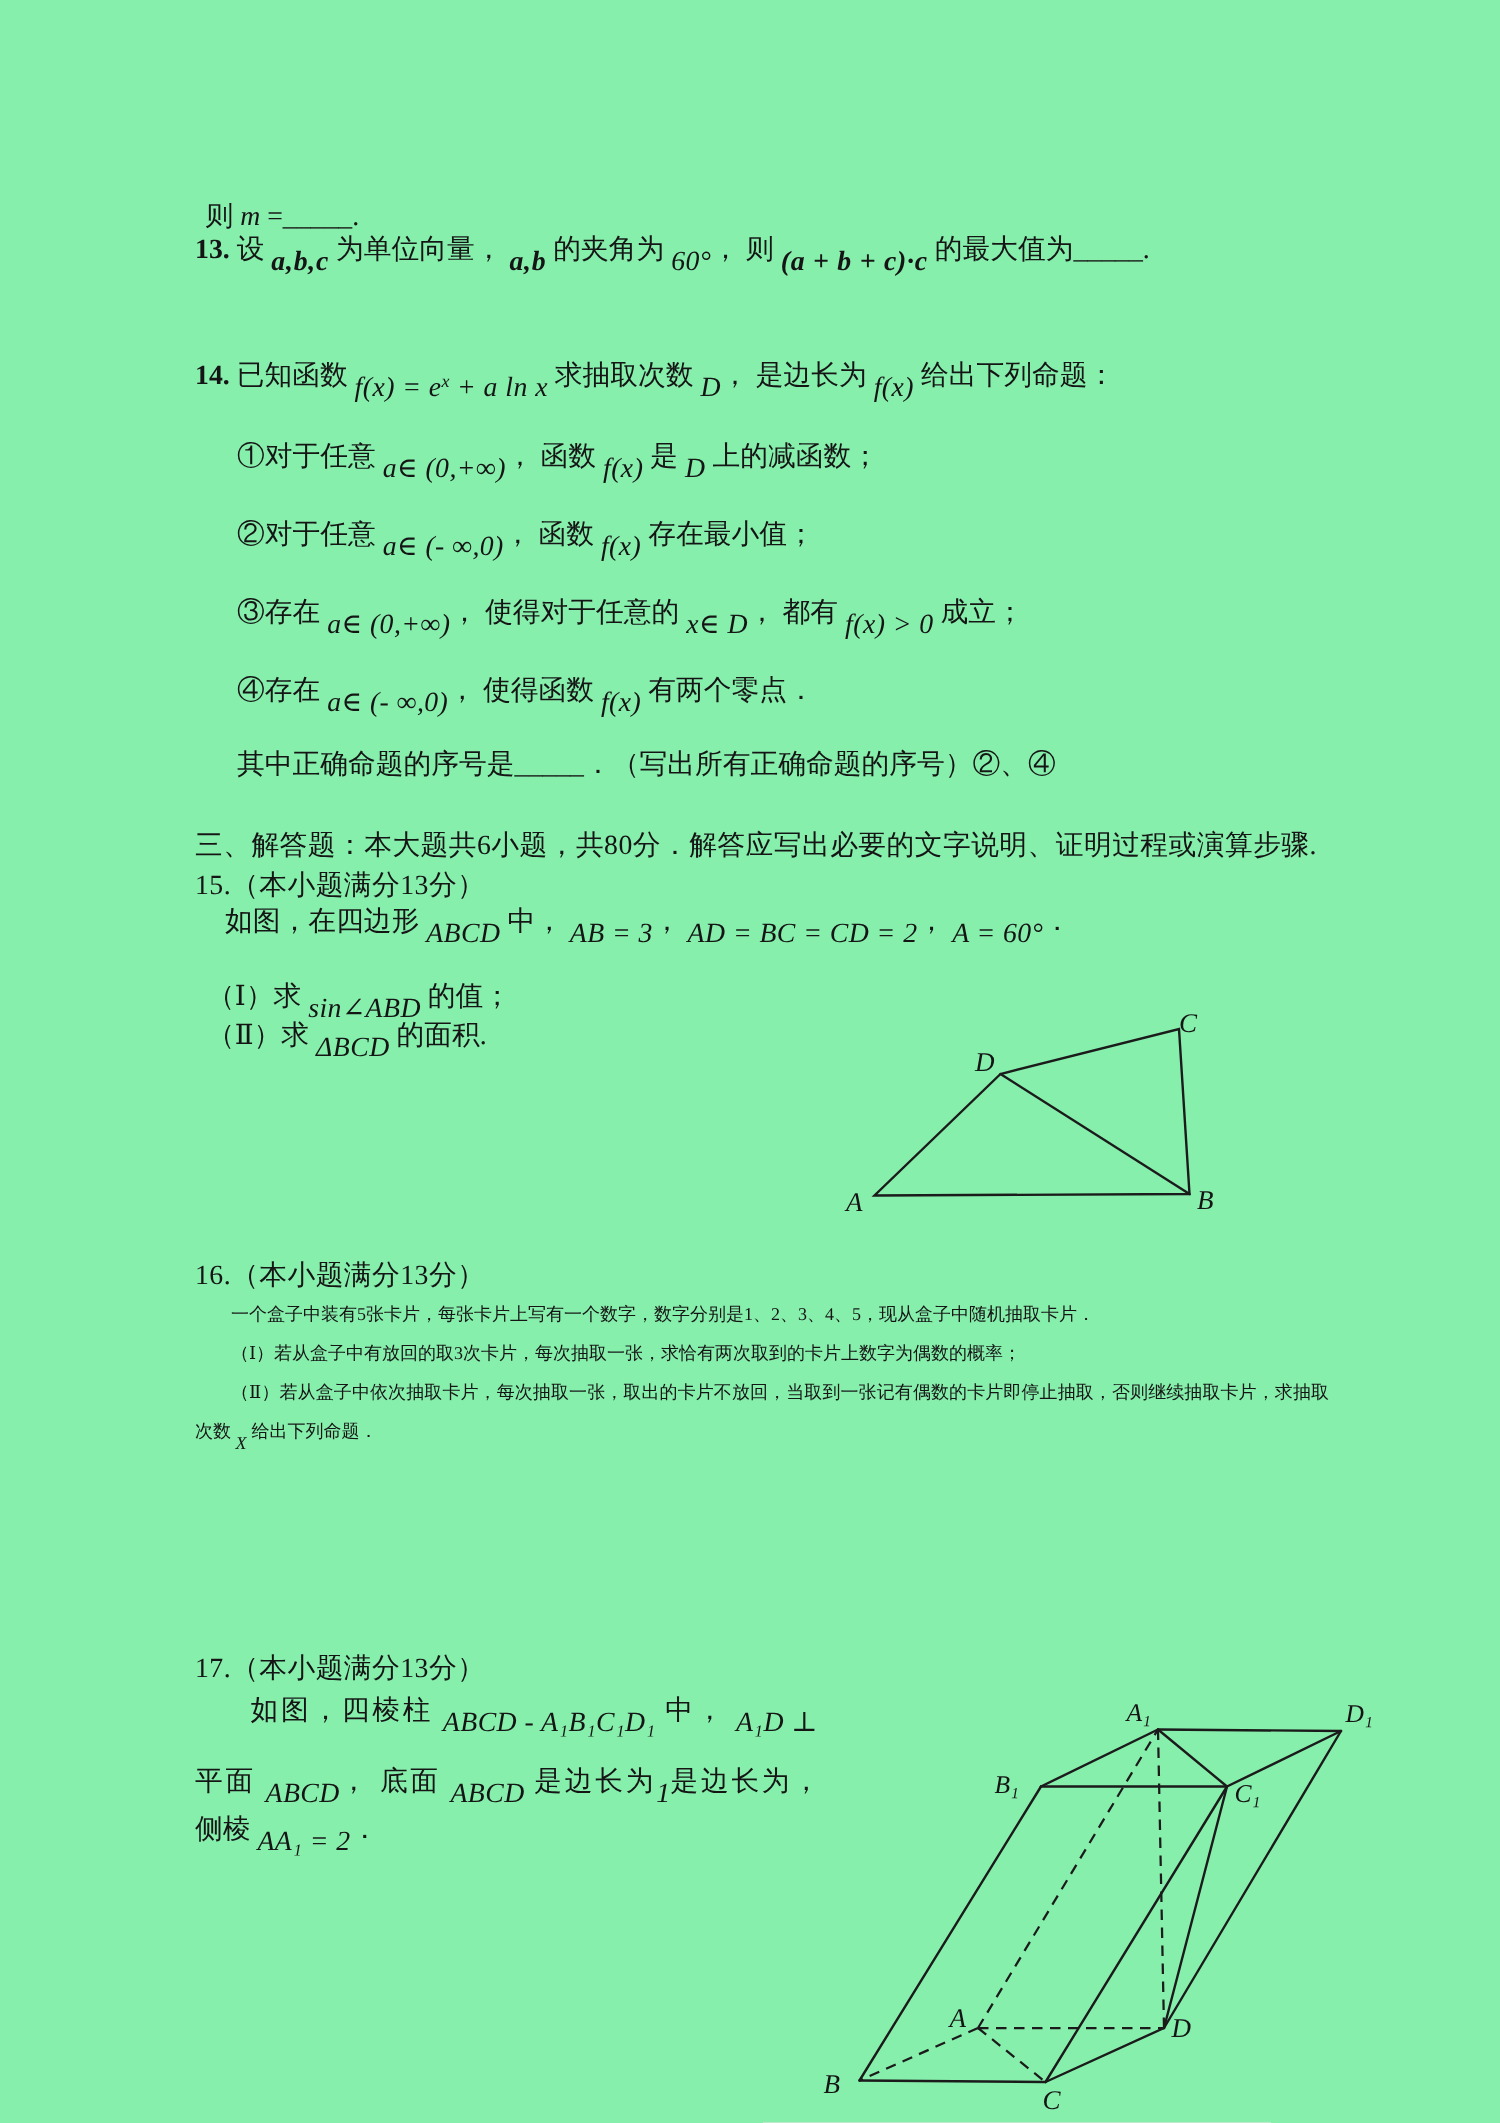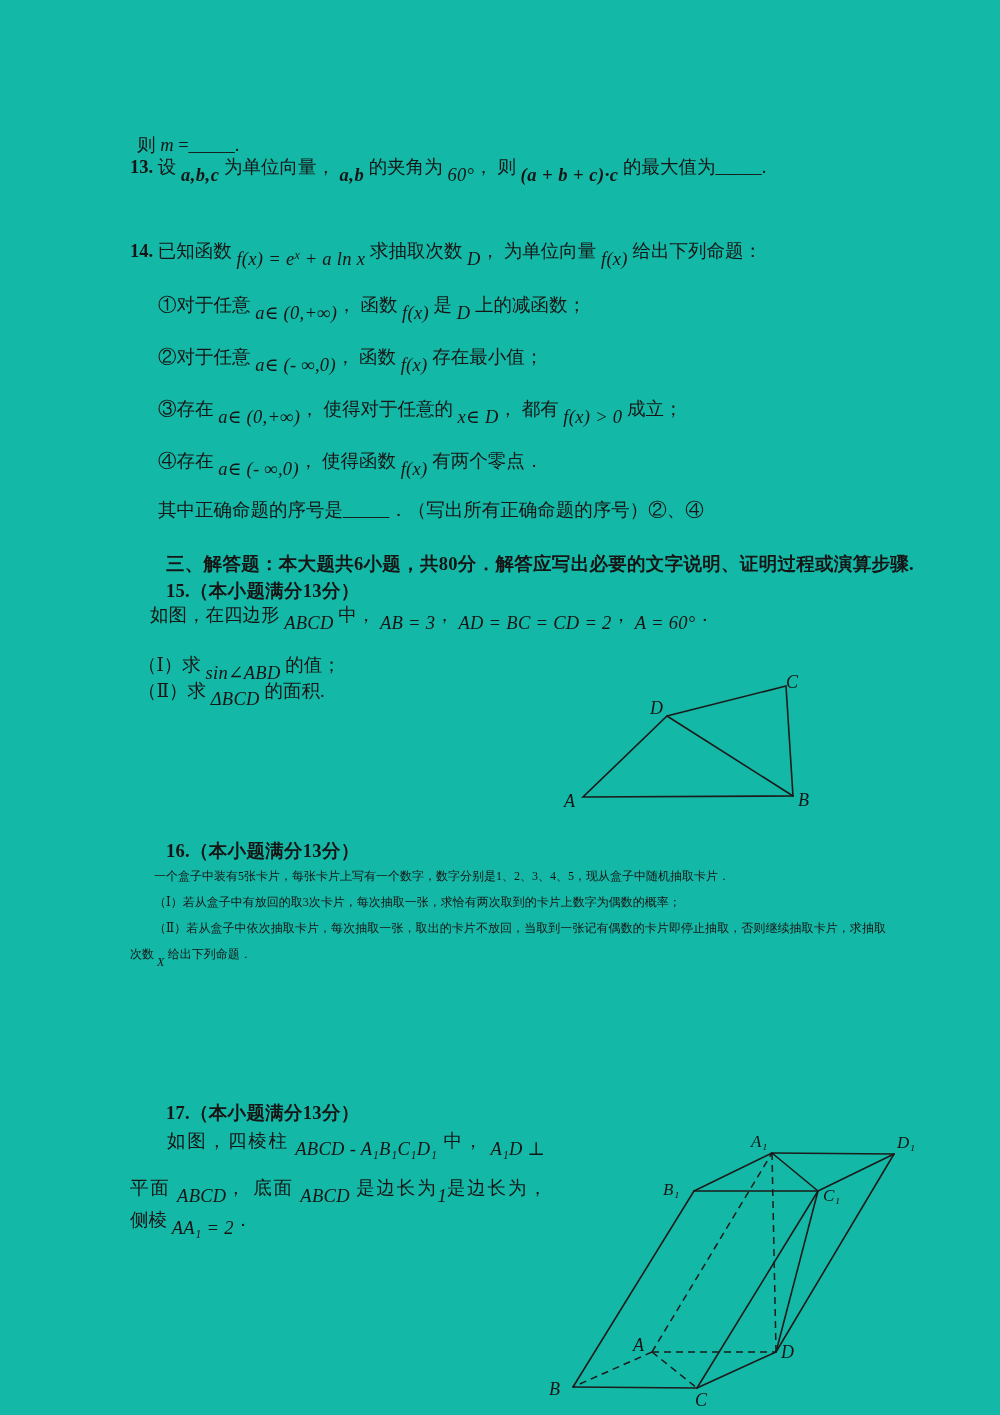--- a/index.html
+++ b/index.html
@@ -1,31 +1,31 @@
 <!DOCTYPE html>
 <html><head>
 <meta charset="utf-8">
 <style>
   html,body{margin:0;padding:0;background:#e8e8e8;}
   .page{
     position:relative;
     width:1000px;height:1415px;
     margin:0 auto;
-    background:#14b8a6;
+    background:#86efac;
     font-family:"Liberation Serif","DejaVu Serif",serif;
     color:#151515;
     overflow:hidden;
   }
   .line{
     position:absolute;
     white-space:nowrap;
     font-size:18.5px;
     line-height:22px;
   }
-  .hdr{font-weight:bold;letter-spacing:0.3px;margin-left:36px;}
+  .hdr{font-weight:normal;letter-spacing:0.3px;}
   
   .t{font-style:normal;}
   .bn{font-weight:bold;}
   .mi{font-style:italic;font-family:"Liberation Serif","DejaVu Serif",serif;}
   .m{
     font-style:italic;
     font-family:"Liberation Serif","DejaVu Serif",serif;
     position:relative;top:8px;
     letter-spacing:0.3px;
   }
@@ -60,21 +60,21 @@
 </style>
 </head>
 <body>
 
 <div class="page">
 
   <div class="line" style="left:137px;top:134px"><span class="t">则 </span><span class="mi">m</span><span class="t"> =</span><span class="t">_____.</span></div>
 
   <div class="line" style="left:130px;top:156px"><span class="bn">13.</span><span class="t"> 设 </span><span class="mb">a,b,c</span><span class="t"> 为单位向量， </span><span class="mb">a,b</span><span class="t"> 的夹角为 </span><span class="m">60°</span><span class="t">， 则 </span><span class="mb">(a + b + c)·c</span><span class="t"> 的最大值为_____.</span></div>
 
-  <div class="line" style="left:130px;top:240px"><span class="bn">14.</span><span class="t"> 已知函数 </span><span class="m">f(x) = e</span><span class="msup">x</span><span class="m"> + a ln x</span><span class="t"> 求抽取次数 </span><span class="m">D</span><span class="t">， 为单位向量 </span><span class="m">f(x)</span><span class="t"> 给出下列命题：</span></div>
+  <div class="line" style="left:130px;top:240px"><span class="bn">14.</span><span class="t"> 已知函数 </span><span class="m">f(x) = e</span><span class="msup">x</span><span class="m"> + a ln x</span><span class="t"> 求抽取次数 </span><span class="m">D</span><span class="t">， 是边长为 </span><span class="m">f(x)</span><span class="t"> 给出下列命题：</span></div>
   <div class="line" style="left:158px;top:294px"><span class="t">①对于任意 </span><span class="m">a∈ (0,+∞)</span><span class="t">， 函数 </span><span class="m">f(x)</span><span class="t"> 是 </span><span class="m">D</span><span class="t"> 上的减函数；</span></div>
   <div class="line" style="left:158px;top:346px"><span class="t">②对于任意 </span><span class="m">a∈ (- ∞,0)</span><span class="t">， 函数 </span><span class="m">f(x)</span><span class="t"> 存在最小值；</span></div>
   <div class="line" style="left:158px;top:398px"><span class="t">③存在 </span><span class="m">a∈ (0,+∞)</span><span class="t">， 使得对于任意的 </span><span class="m">x∈ D</span><span class="t">， 都有 </span><span class="m">f(x) &gt; 0</span><span class="t"> 成立；</span></div>
   <div class="line" style="left:158px;top:450px"><span class="t">④存在 </span><span class="m">a∈ (- ∞,0)</span><span class="t">， 使得函数 </span><span class="m">f(x)</span><span class="t"> 有两个零点．</span></div>
   <div class="line" style="left:158px;top:499px"><span class="t">其中正确命题的序号是_____．（写出所有正确命题的序号）②、④</span></div>
 
   <div class="line hdr" style="left:130px;top:553px">三、解答题：本大题共6小题，共80分．解答应写出必要的文字说明、证明过程或演算步骤.</div>
 
   <div class="line hdr" style="left:130px;top:580px">15.（本小题满分13分）</div>
   <div class="line" style="left:150px;top:604px"><span class="t">如图，在四边形 </span><span class="m">ABCD</span><span class="t"> 中， </span><span class="m">AB = 3</span><span class="t">， </span><span class="m">AD = BC = CD = 2</span><span class="t">， </span><span class="m">A = 60°</span><span class="t">．</span></div>

